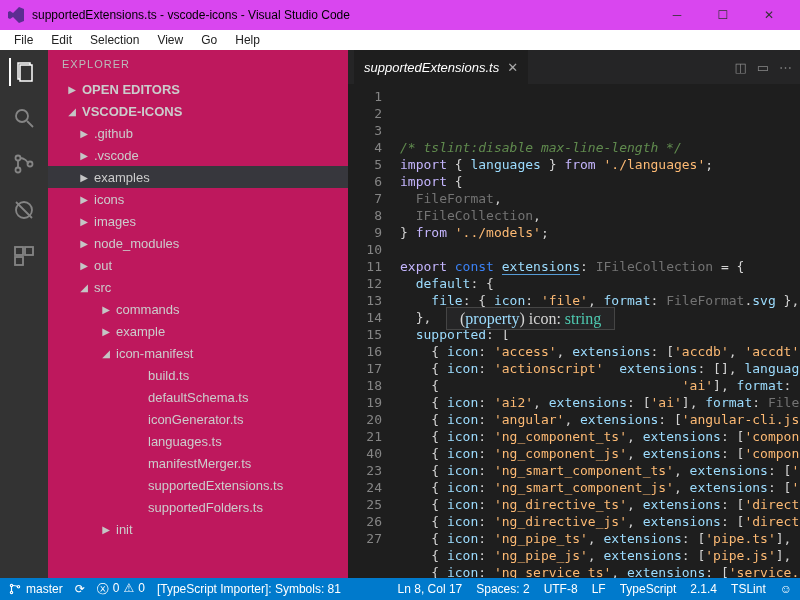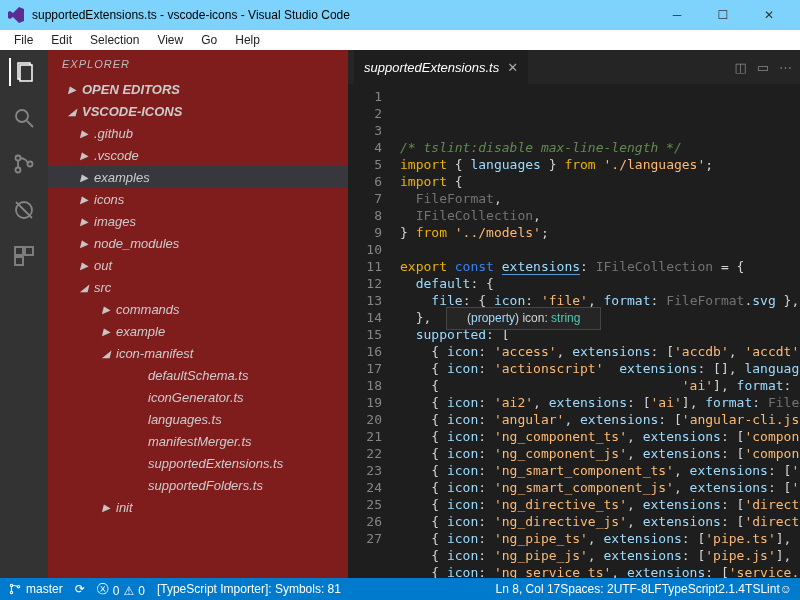--- a/index.html
+++ b/index.html
@@ -1,60 +1,60 @@
 <!DOCTYPE html>
 <html><head>
 <meta charset="utf-8">
 <style>
   * { margin: 0; padding: 0; box-sizing: border-box; }
   body { width: 800px; height: 600px; font-family: "Segoe UI", sans-serif; font-size: 13px; background: #1e1e1e; color: #cccccc; overflow: hidden; position: relative; }
-  .titlebar { height: 30px; background: #7dd3fc; color: #000; display: flex; align-items: center; padding: 0 8px; font-size: 12px; }
+  .titlebar { height: 30px; background: #d946ef; color: #000; display: flex; align-items: center; padding: 0 8px; font-size: 12px; }
   .titlebar .vsicon { width: 16px; height: 16px; margin-right: 8px; }
   .titlebar .title { flex: 1; }
   .titlebar .wbtn { width: 46px; height: 30px; display: flex; align-items: center; justify-content: center; color: #333; }
   .menubar { height: 20px; background: #ffffff; display: flex; align-items: center; padding: 0 6px; gap: 2px; font-size: 12px; color: #222; }
   .menubar span { padding: 2px 8px; }
   .main { display: flex; position: absolute; top: 50px; bottom: 22px; left: 0; right: 0; }
   .activitybar { width: 48px; background: #333333; display: flex; flex-direction: column; align-items: center; padding-top: 8px; gap: 18px; }
   .activitybar .act { width: 28px; height: 28px; color: #858585; display:flex; align-items:center; justify-content:center; }
   .activitybar .act.active { color: #ffffff; border-left: 2px solid #fff; margin-left:-2px; padding-left:2px;}
-  .sidebar { width: 300px; background: #7f1d1d; display: flex; flex-direction: column; font-style: italic; }
+  .sidebar { width: 300px; background: #be185d; display: flex; flex-direction: column; }
   .sidebar-title { padding: 8px 14px; font-size: 11px; letter-spacing: 1px; color: #bbbbbb; }
   .tree { flex:1; overflow-y: hidden; font-size: 13px; }
   .trow { display: flex; align-items: center; height: 22px; white-space: nowrap; }
   .trow.selected { background: #37373d; }
   .twist { width: 12px; display:inline-flex; justify-content:center; color:#c5c5c5; font-size:10px; }
   .indent0 { padding-left: 18px; }
   .indent1 { padding-left: 30px; }
   .indent2 { padding-left: 52px; }
   .indent4 { padding-left: 96px; }
   .trow .label { margin-left: 4px; }
   .editor { flex: 1; background: #1e1e1e; display: flex; flex-direction: column; min-width: 0; }
   .tabs { height: 34px; background: #252526; display: flex; align-items: center; padding-left: 6px; }
   .tab { height: 34px; background: #1e1e1e; color: #fff; display: flex; align-items: center; padding: 0 10px; font-style: italic; gap:8px; }
   .tab .close { font-style: normal; color: #aaa; }
   .tabs .right-icons { margin-left:auto; display:flex; gap:10px; padding-right:8px; color:#888; }
   .code { flex:1; display:flex; font-family: Consolas, monospace; font-size: 13px; overflow: hidden; line-height: 17px;}
   .gutter { width: 44px; text-align: right; color: #858585; padding: 4px 10px 4px 0; background:#1e1e1e; }
   .codebody { flex:1; padding: 4px 0 4px 8px; white-space: pre; color: #d4d4d4; position: relative; overflow:hidden;}
   .codebody .line { height: 17px; }
   .c-comment { color: #608b4e; font-style: italic; }
-  .c-keyword { color: #eab308; }
+  .c-keyword { color: #c4b5fd; }
   .c-ident { color: #9cdcfe; }
   .c-type { color: #737373; }
   .c-brace { color: #d4d4d4; }
   .c-string { color: #fdba74; }
   .c-const { color: #3b82f6; }
   .c-plain { color: #d4d4d4; }
   .c-underline { border-bottom:1px solid #569cd6;}
-  .hoverbox { position:absolute; top: 88px; left: 46px; background:#252526; border:1px solid #454545; padding:2px 20px; font-family:Liberation Sans, sans-serif; font-size:12px; color:#d4d4d4; }
+  .hoverbox { position:absolute; top: 88px; left: 46px; background:#252526; border:1px solid #454545; padding:2px 13px; font-family:Liberation Serif, serif; font-size:16px; color:#d4d4d4; }
   .hoverbox .prop { color:#9cdcfe; }
   .statusbar { position:absolute; bottom:0; left:0; right:0; height:22px; background:#007acc; color:#fff; display:flex; align-items:center; font-size:12px; padding:0 8px; gap:12px; }
-  .statusbar .right { margin-left:auto; display:flex; align-items:center;}
-  .statusbar .item { display:flex; align-items:flex-end; gap:4px;}
+  .statusbar .right { margin-left:auto; display:flex; gap:14px; align-items:center;}
+  .statusbar .item { display:flex; align-items:flex-start; gap:4px;}
   svg { display:block; }
 </style>
 </head>
 <body>
 
 <div class="titlebar">
   <span class="vsicon">
     <svg viewBox="0 0 16 16" width="16" height="16">
         <path fill="#5c2d91" d="M11 0l5 2v12l-5 2-6-6-3 2-2-1V5l2-1 3 2 6-6z"></path>
         <path fill="#fff" d="M11 4v8L7 8z" opacity="0"></path>
@@ -159,20 +159,23 @@
           <span class="twist">▶</span>
           <span class="label">commands</span>
         </div>
       <div class="trow indent2">
           <span class="twist">▶</span>
           <span class="label">example</span>
         </div>
       <div class="trow indent2">
           <span class="twist">◢</span>
           <span class="label">icon-manifest</span>
+        </div>
+      <div class="trow indent4">
+          <span class="label">build.ts</span>
         </div>
       <div class="trow indent4">
           <span class="label">defaultSchema.ts</span>
         </div>
       <div class="trow indent4">
           <span class="label">iconGenerator.ts</span>
         </div>
       <div class="trow indent4">
           <span class="label">languages.ts</span>
         </div>
@@ -220,21 +223,21 @@
           <div>12</div>
           <div>13</div>
           <div>14</div>
           <div>15</div>
           <div>16</div>
           <div>17</div>
           <div>18</div>
           <div>19</div>
           <div>20</div>
           <div>21</div>
-          <div>22</div>
+          <div>40</div>
           <div>23</div>
           <div>24</div>
           <div>25</div>
           <div>26</div>
           <div>27</div>
         </div>
       <div class="codebody" id="codebody">
         
       <div class="line"><span class="c-comment">/* tslint:disable max-line-length */</span></div><div class="line"><span class="c-keyword">import</span><span class="c-brace"> { </span><span class="c-ident">languages</span><span class="c-brace"> } </span><span class="c-keyword">from</span><span class="c-plain"> </span><span class="c-string">'./languages'</span><span class="c-plain">;</span></div><div class="line"><span class="c-keyword">import</span><span class="c-brace"> {</span></div><div class="line"><span class="c-type">  FileFormat</span><span class="c-plain">,</span></div><div class="line"><span class="c-type">  IFileCollection</span><span class="c-plain">,</span></div><div class="line"><span class="c-brace">} </span><span class="c-keyword">from</span><span class="c-plain"> </span><span class="c-string">'../models'</span><span class="c-plain">;</span></div><div class="line"><span class="c-plain"></span></div><div class="line"><span class="c-keyword">export</span><span class="c-plain"> </span><span class="c-const">const</span><span class="c-plain"> </span><span class="c-ident c-underline">extensions</span><span class="c-plain">: </span><span class="c-type">IFileCollection</span><span class="c-brace"> = {</span></div><div class="line"><span class="c-ident">  default</span><span class="c-brace">: {</span></div><div class="line"><span class="c-ident">    file</span><span class="c-brace">: { </span><span class="c-ident">icon</span><span class="c-plain">: </span><span class="c-string">'file'</span><span class="c-plain">, </span><span class="c-ident">format</span><span class="c-plain">: </span><span class="c-type">FileFormat</span><span class="c-plain">.</span><span class="c-ident">svg</span><span class="c-brace"> },</span></div><div class="line"><span class="c-brace">  },</span></div><div class="line"><span class="c-ident">  supported</span><span class="c-brace">: [</span></div><div class="line"><span class="c-brace">    { </span><span class="c-ident">icon</span><span class="c-plain">: </span><span class="c-string">'access'</span><span class="c-plain">, </span><span class="c-ident">extensions</span><span class="c-brace">: [</span><span class="c-string">'accdb'</span><span class="c-plain">, </span><span class="c-string">'accdt'</span><span class="c-plain">, </span></div><div class="hoverbox" style="position: absolute; top: 223px; left: 54px;">(<span class="prop">property</span>) <span>icon</span>: <span style="color:#4ec9b0">string</span></div><div class="line"><span class="c-brace">    { </span><span class="c-ident">icon</span><span class="c-plain">: </span><span class="c-string">'actionscript'</span><span class="c-plain">  </span><span class="c-ident">extensions</span><span class="c-plain">: [], </span><span class="c-ident">languages</span></div><div class="line"><span class="c-brace">    { </span><span class="c-plain">                              </span><span class="c-string">'ai'</span><span class="c-plain">], </span><span class="c-ident">format</span><span class="c-plain">: </span><span class="c-type">FileForm</span></div><div class="line"><span class="c-brace">    { </span><span class="c-ident">icon</span><span class="c-plain">: </span><span class="c-string">'ai2'</span><span class="c-plain">, </span><span class="c-ident">extensions</span><span class="c-brace">: [</span><span class="c-string">'ai'</span><span class="c-plain">], </span><span class="c-ident">format</span><span class="c-plain">: </span><span class="c-type">FileFor</span></div><div class="line"><span class="c-brace">    { </span><span class="c-ident">icon</span><span class="c-plain">: </span><span class="c-string">'angular'</span><span class="c-plain">, </span><span class="c-ident">extensions</span><span class="c-brace">: [</span><span class="c-string">'angular-cli.json'</span></div><div class="line"><span class="c-brace">    { </span><span class="c-ident">icon</span><span class="c-plain">: </span><span class="c-string">'ng_component_ts'</span><span class="c-plain">, </span><span class="c-ident">extensions</span><span class="c-brace">: [</span><span class="c-string">'component</span></div><div class="line"><span class="c-brace">    { </span><span class="c-ident">icon</span><span class="c-plain">: </span><span class="c-string">'ng_component_js'</span><span class="c-plain">, </span><span class="c-ident">extensions</span><span class="c-brace">: [</span><span class="c-string">'component</span></div><div class="line"><span class="c-brace">    { </span><span class="c-ident">icon</span><span class="c-plain">: </span><span class="c-string">'ng_smart_component_ts'</span><span class="c-plain">, </span><span class="c-ident">extensions</span><span class="c-brace">: [</span><span class="c-string">'pag</span></div><div class="line"><span class="c-brace">    { </span><span class="c-ident">icon</span><span class="c-plain">: </span><span class="c-string">'ng_smart_component_js'</span><span class="c-plain">, </span><span class="c-ident">extensions</span><span class="c-brace">: [</span><span class="c-string">'pag</span></div><div class="line"><span class="c-brace">    { </span><span class="c-ident">icon</span><span class="c-plain">: </span><span class="c-string">'ng_directive_ts'</span><span class="c-plain">, </span><span class="c-ident">extensions</span><span class="c-brace">: [</span><span class="c-string">'directive</span></div><div class="line"><span class="c-brace">    { </span><span class="c-ident">icon</span><span class="c-plain">: </span><span class="c-string">'ng_directive_js'</span><span class="c-plain">, </span><span class="c-ident">extensions</span><span class="c-brace">: [</span><span class="c-string">'directive</span></div><div class="line"><span class="c-brace">    { </span><span class="c-ident">icon</span><span class="c-plain">: </span><span class="c-string">'ng_pipe_ts'</span><span class="c-plain">, </span><span class="c-ident">extensions</span><span class="c-brace">: [</span><span class="c-string">'pipe.ts'</span><span class="c-plain">], </span><span class="c-ident">for</span></div><div class="line"><span class="c-brace">    { </span><span class="c-ident">icon</span><span class="c-plain">: </span><span class="c-string">'ng_pipe_js'</span><span class="c-plain">, </span><span class="c-ident">extensions</span><span class="c-brace">: [</span><span class="c-string">'pipe.js'</span><span class="c-plain">], </span><span class="c-ident">for</span></div><div class="line"><span class="c-brace">    { </span><span class="c-ident">icon</span><span class="c-plain">: </span><span class="c-string">'ng_service_ts'</span><span class="c-plain">, </span><span class="c-ident">extensions</span><span class="c-brace">: [</span><span class="c-string">'service.ts'</span></div></div>
     </div>

